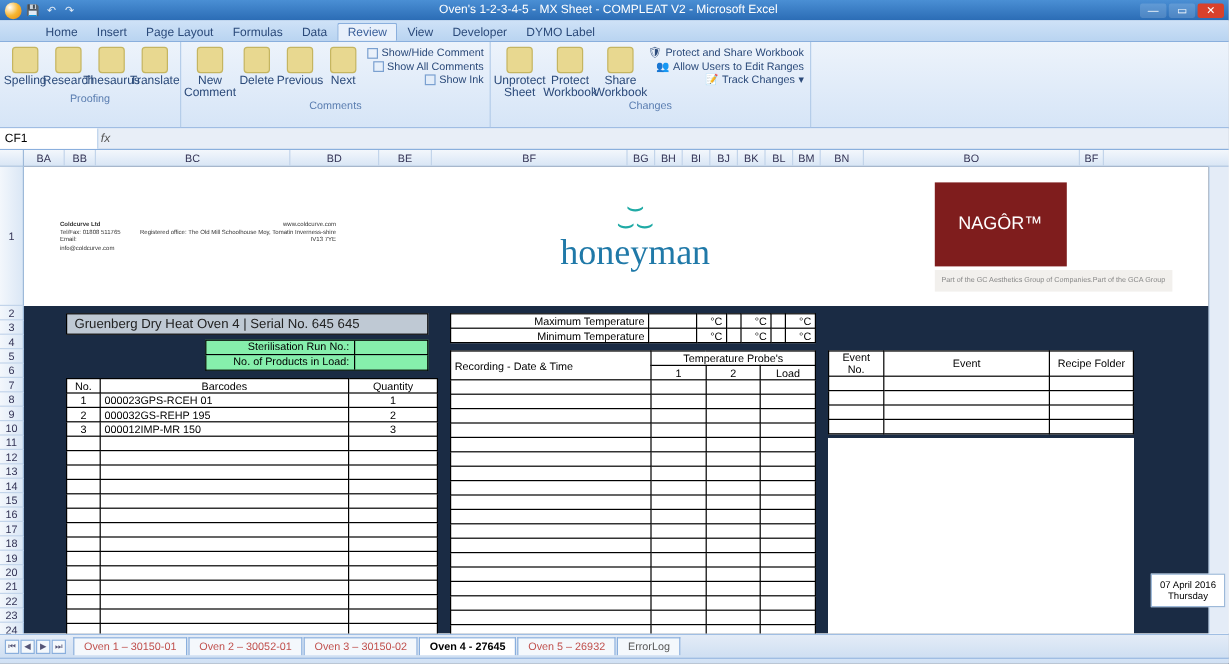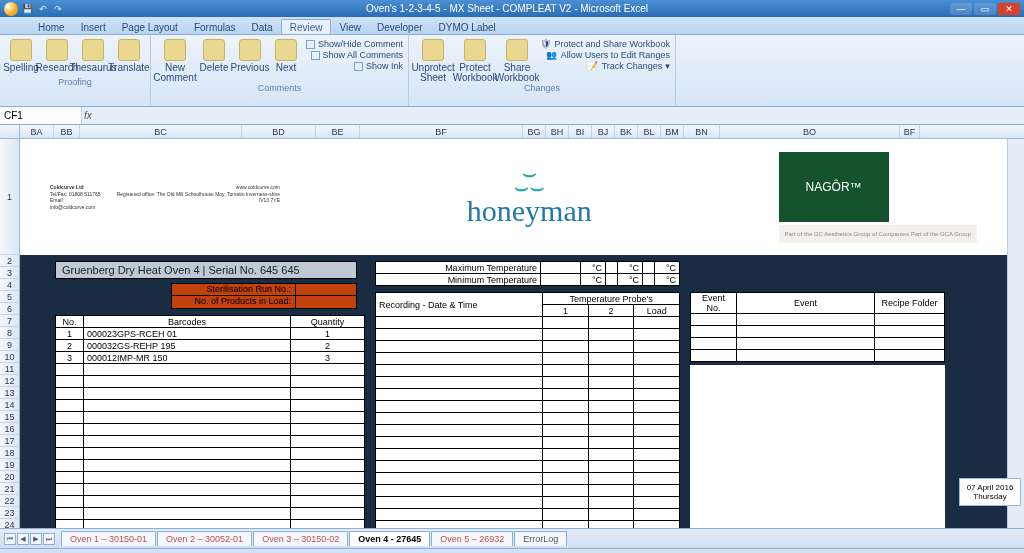--- a/index.html
+++ b/index.html
@@ -39,28 +39,28 @@
 .coldcurve{width:230px;}
 .cc-oval{width:170px;height:56px;background:#1896b5;border-radius:50%;display:flex;flex-direction:column;align-items:center;justify-content:center;color:#fff;margin:0 auto 4px;}
 .cc-oval .brand{font-size:19px;font-weight:300;letter-spacing:.5px;}
 .cc-oval .sub{font-size:5px;letter-spacing:1px;}
 .cc-info{font-size:5px;color:#333;line-height:1.3;display:flex;justify-content:space-between;}
 .honeyman{flex:1;text-align:center;}
 .honeyman .swish{color:#20aaa5;font-size:24px;line-height:.6;}
 .honeyman .name{font-family:Georgia,serif;font-size:30px;color:#2079a8;}
 .right-logos{display:flex;flex-direction:column;gap:3px;}
 .pink-row{display:flex;gap:3px;}
-.pinkbox{width:110px;height:70px;background:#14532d;color:#fff;display:flex;align-items:center;justify-content:center;font-size:12px;font-weight:500;}
+.pinkbox{width:110px;height:70px;background:#7f1d1d;color:#fff;display:flex;align-items:center;justify-content:center;font-size:15px;font-weight:500;}
 .gca{height:18px;background:#f2f0ed;font-size:6px;color:#888;display:flex;align-items:center;justify-content:space-between;padding:0 6px;}
 .sheet-body{padding:6px 0 0 35px;display:flex;gap:10px;align-items:flex-start;}
 .left-col{width:310px;}
 .mid-col{width:305px;}
 .right-col{width:255px;}
 .oven-title{background:#bfc9d4;border:1px solid #000;padding:2px 6px;font-size:11px;color:#222;width:302px;margin-bottom:4px;}
-.meta-row{display:flex;border:1px solid #000;height:13px;background:#c2410c;font-size:9px;margin-left:34px;}
+.meta-row{display:flex;border:1px solid #000;height:13px;background:#86efac;font-size:9px;margin-left:34px;}
 .meta-row .lbl{flex:1;text-align:right;padding-right:4px;border-right:1px solid #000;}
 .meta-row .val{width:60px;}
 .meta-stack{width:220px;margin-left:82px;margin-bottom:6px;}
 .meta-stack .meta-row+.meta-row{border-top:none;}
 table.data{border-collapse:collapse;width:100%;font-size:9px;background:#fff;}
 table.data th,table.data td{border:1px solid #000;height:12px;padding:0 3px;font-weight:normal;text-align:left;}
 table.data th{text-align:center;}
 table.data td.c{text-align:center;}
 .temp-box{width:305px;margin-bottom:6px;}
 .temp-box table{border-collapse:collapse;width:100%;font-size:9px;background:#fff;}

